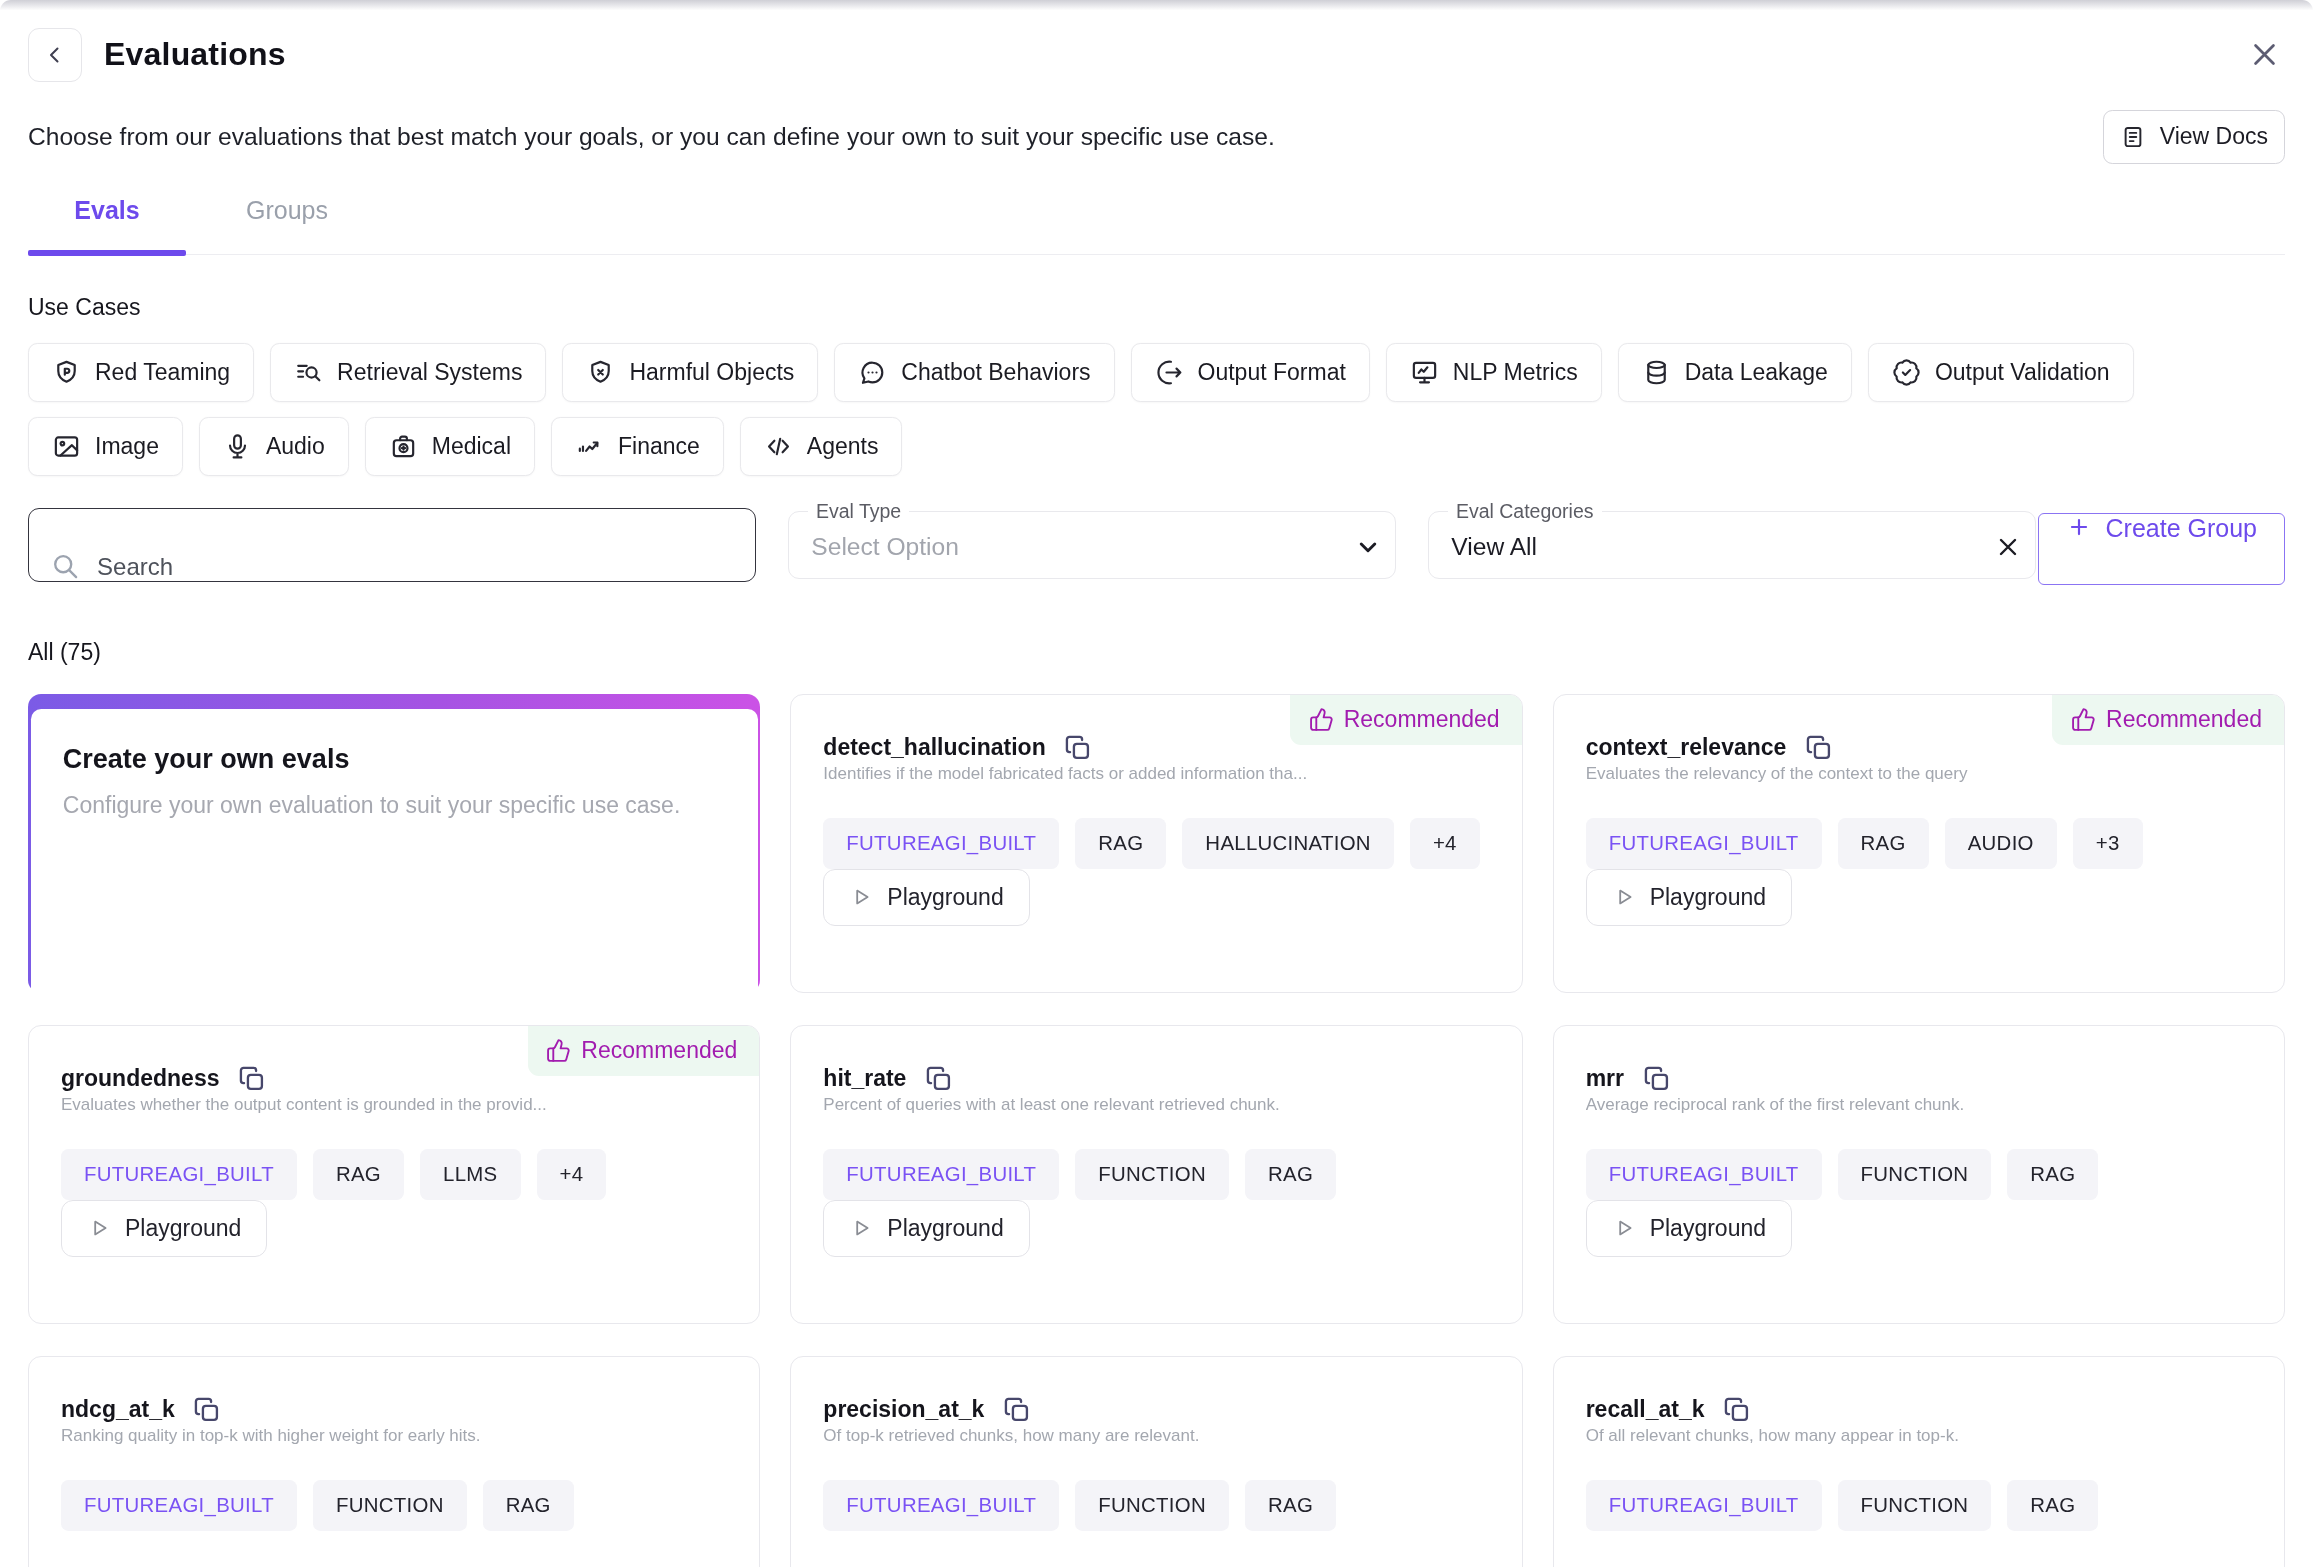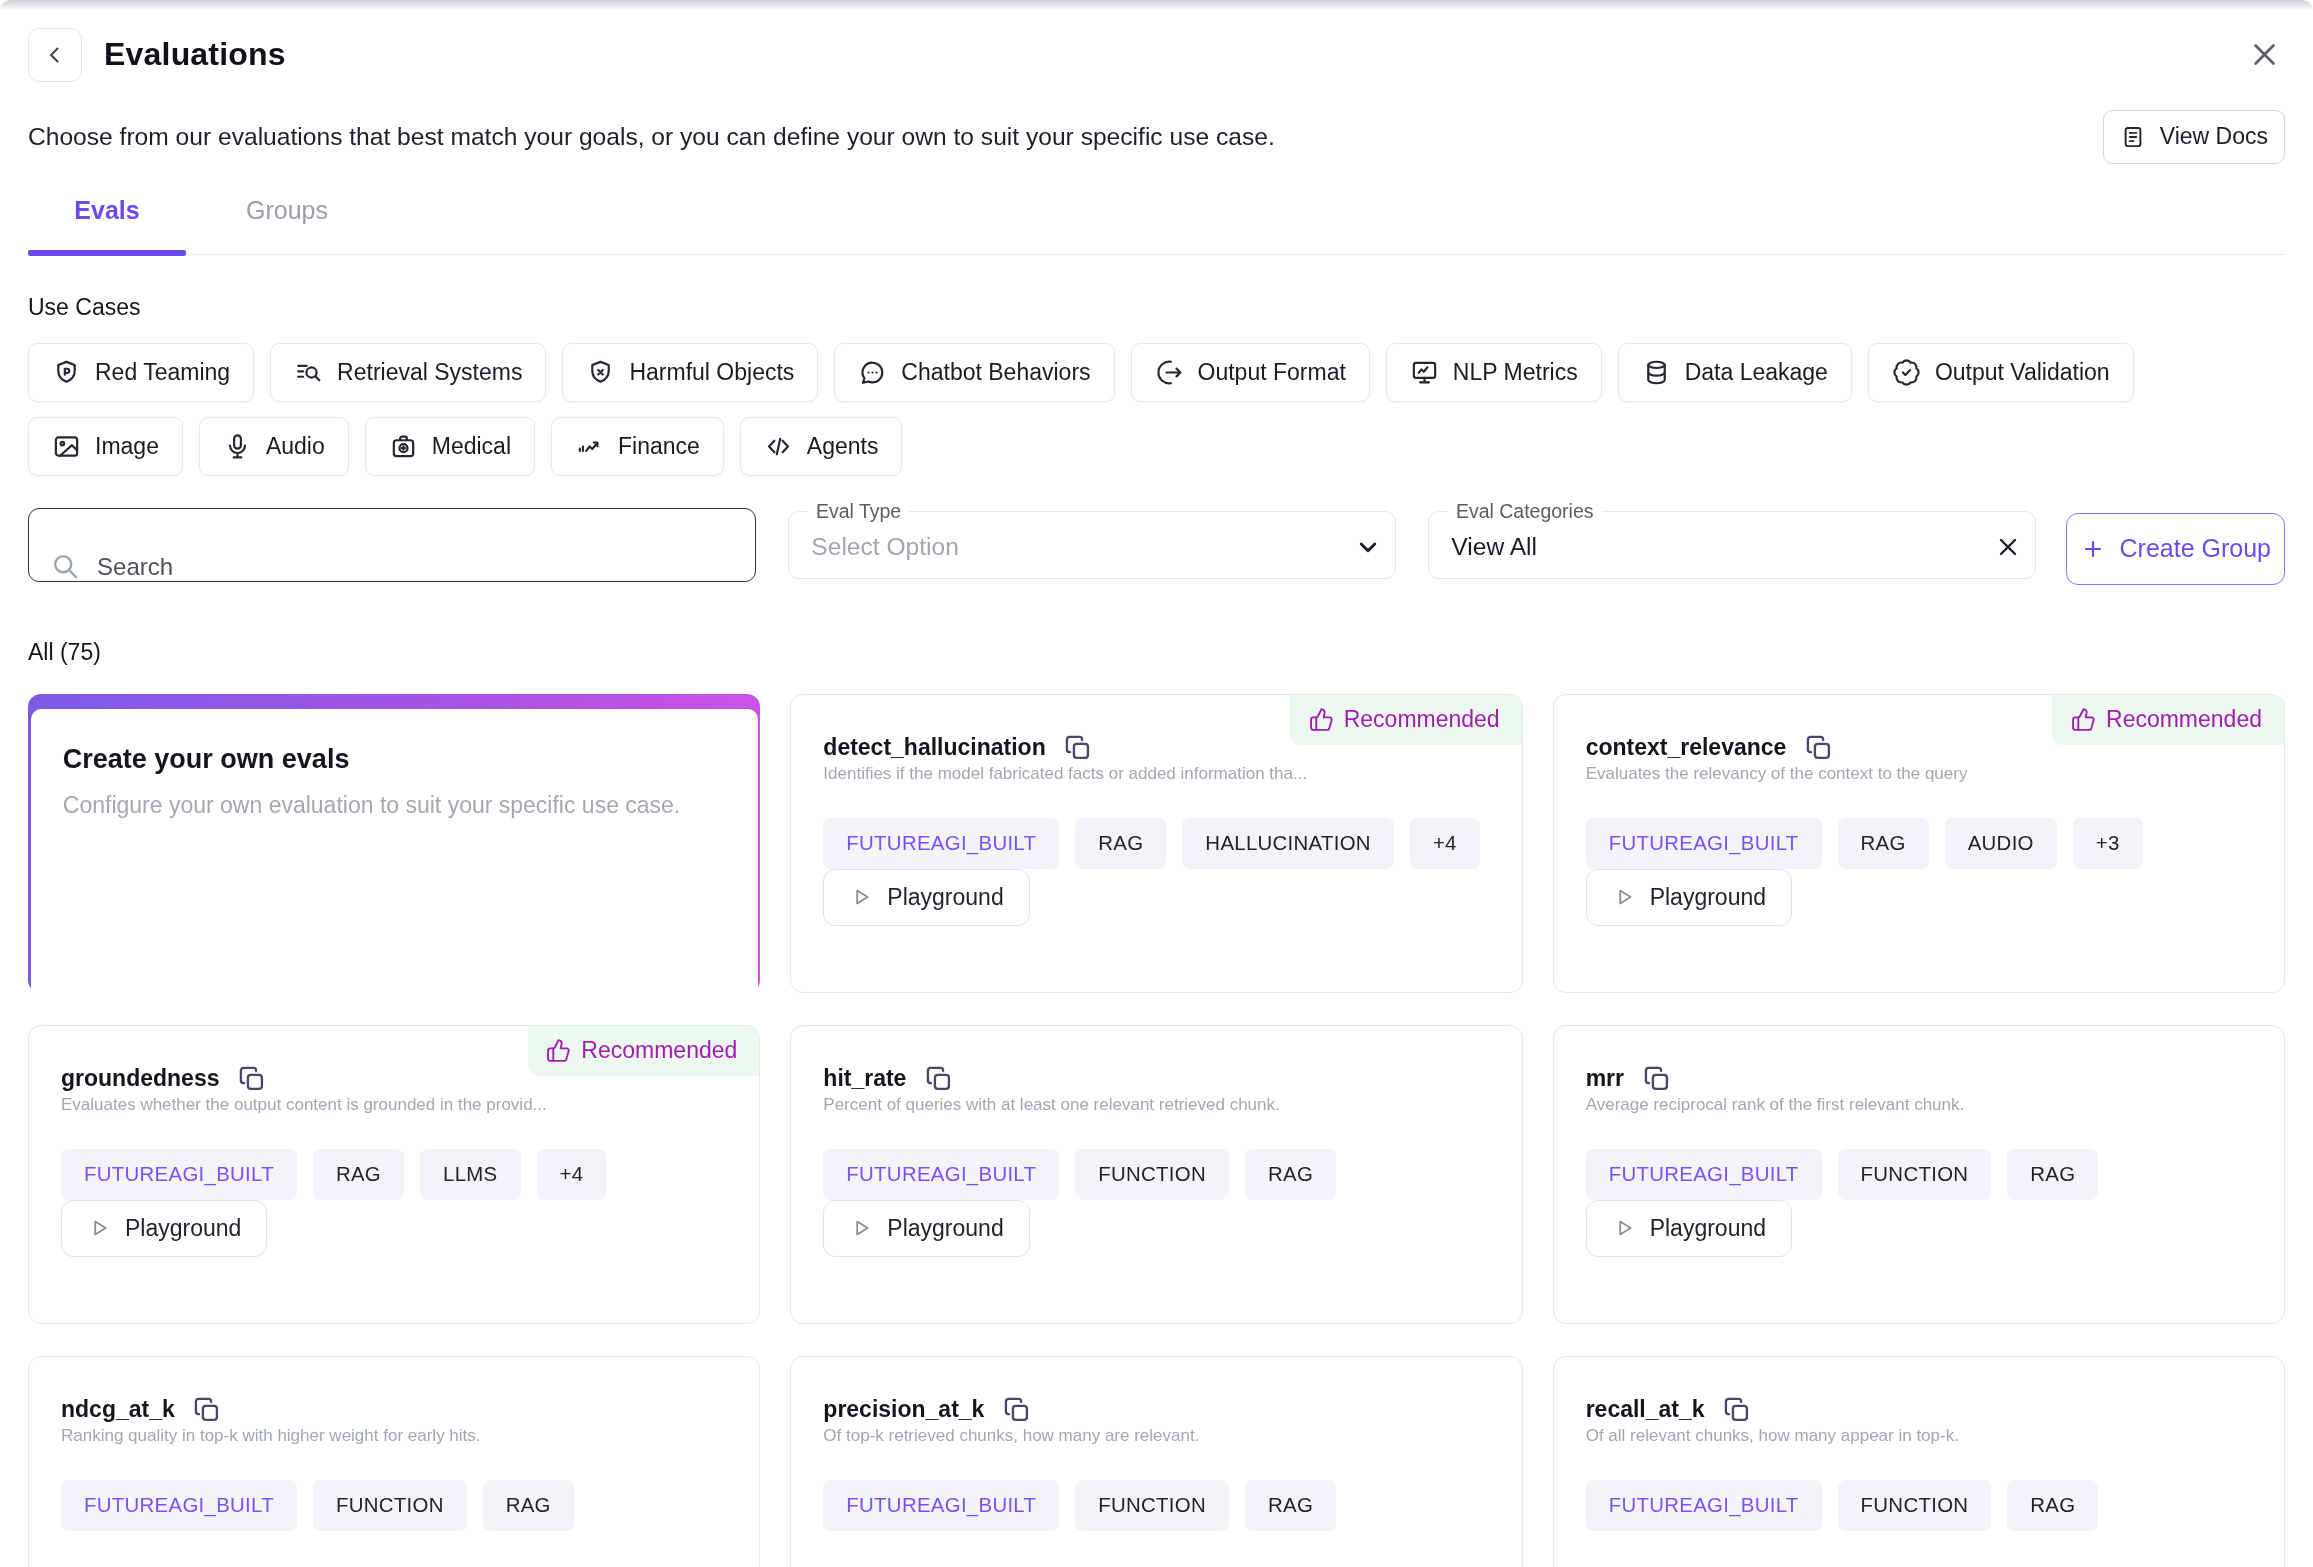--- a/index.html
+++ b/index.html
@@ -51,21 +51,21 @@
     font-family:"Liberation Sans", sans-serif; color:#1c1c24; background:transparent; }
   .search-input::placeholder { color:#4e525b; }
   .fs { min-inline-size:0; width:608px; border:1.9px solid #e9e9ed; border-radius:11px;
     margin-left:32px; padding:0 13px 7.4px; background:#fff; }
   .fs legend { font-size:19.5px; font-weight:500; color:#5b5c64; padding:0 8.3px; margin-left:5.6px; }
   .fs-row { display:flex; align-items:center; height:48px; padding-left:9.3px; }
   .fs-value { font-size:24.6px; color:#1c1c24; }
   .fs-value.placeholder { color:#a2a5ad; }
   .fs-row .trail { margin-left:auto; width:28px; height:28px; color:#1c1c24; cursor:pointer; }
   .create-group { margin-left:auto; margin-top:13px; height:72px; display:inline-flex;
-    align-items:center; gap:14px; padding:0 13px; border:1.9px solid #8b74f3; border-radius:12px;
+    align-items:flex-start; gap:14px; padding:0 27px; border:1.9px solid #8b74f3; border-radius:6px;
     background:#fff; color:#6d4aec; font-size:25px; font-weight:500; cursor:pointer; }
   .create-group .ic { width:26px; height:26px; }
 
   
   .count-label { margin:54px 28px 0; font-size:23px; font-weight:500; color:#16161d; }
   .cards-grid { display:grid; grid-template-columns:repeat(3,1fr); gap:32px 30px; margin:28px 28px 0; }
   .create-card { border-radius:13px; padding:2.8px; height:299px;
     background:linear-gradient(90deg,#7b5be6 0%,#a553e3 55%,#cb52e6 100%); cursor:pointer; }
   .create-card-inner { background:#fff; border-radius:10.2px; height:100%; padding:35px 32px;margin-top:13px; }
   .create-card-title { font-size:27px; font-weight:600; color:#15151c; }

